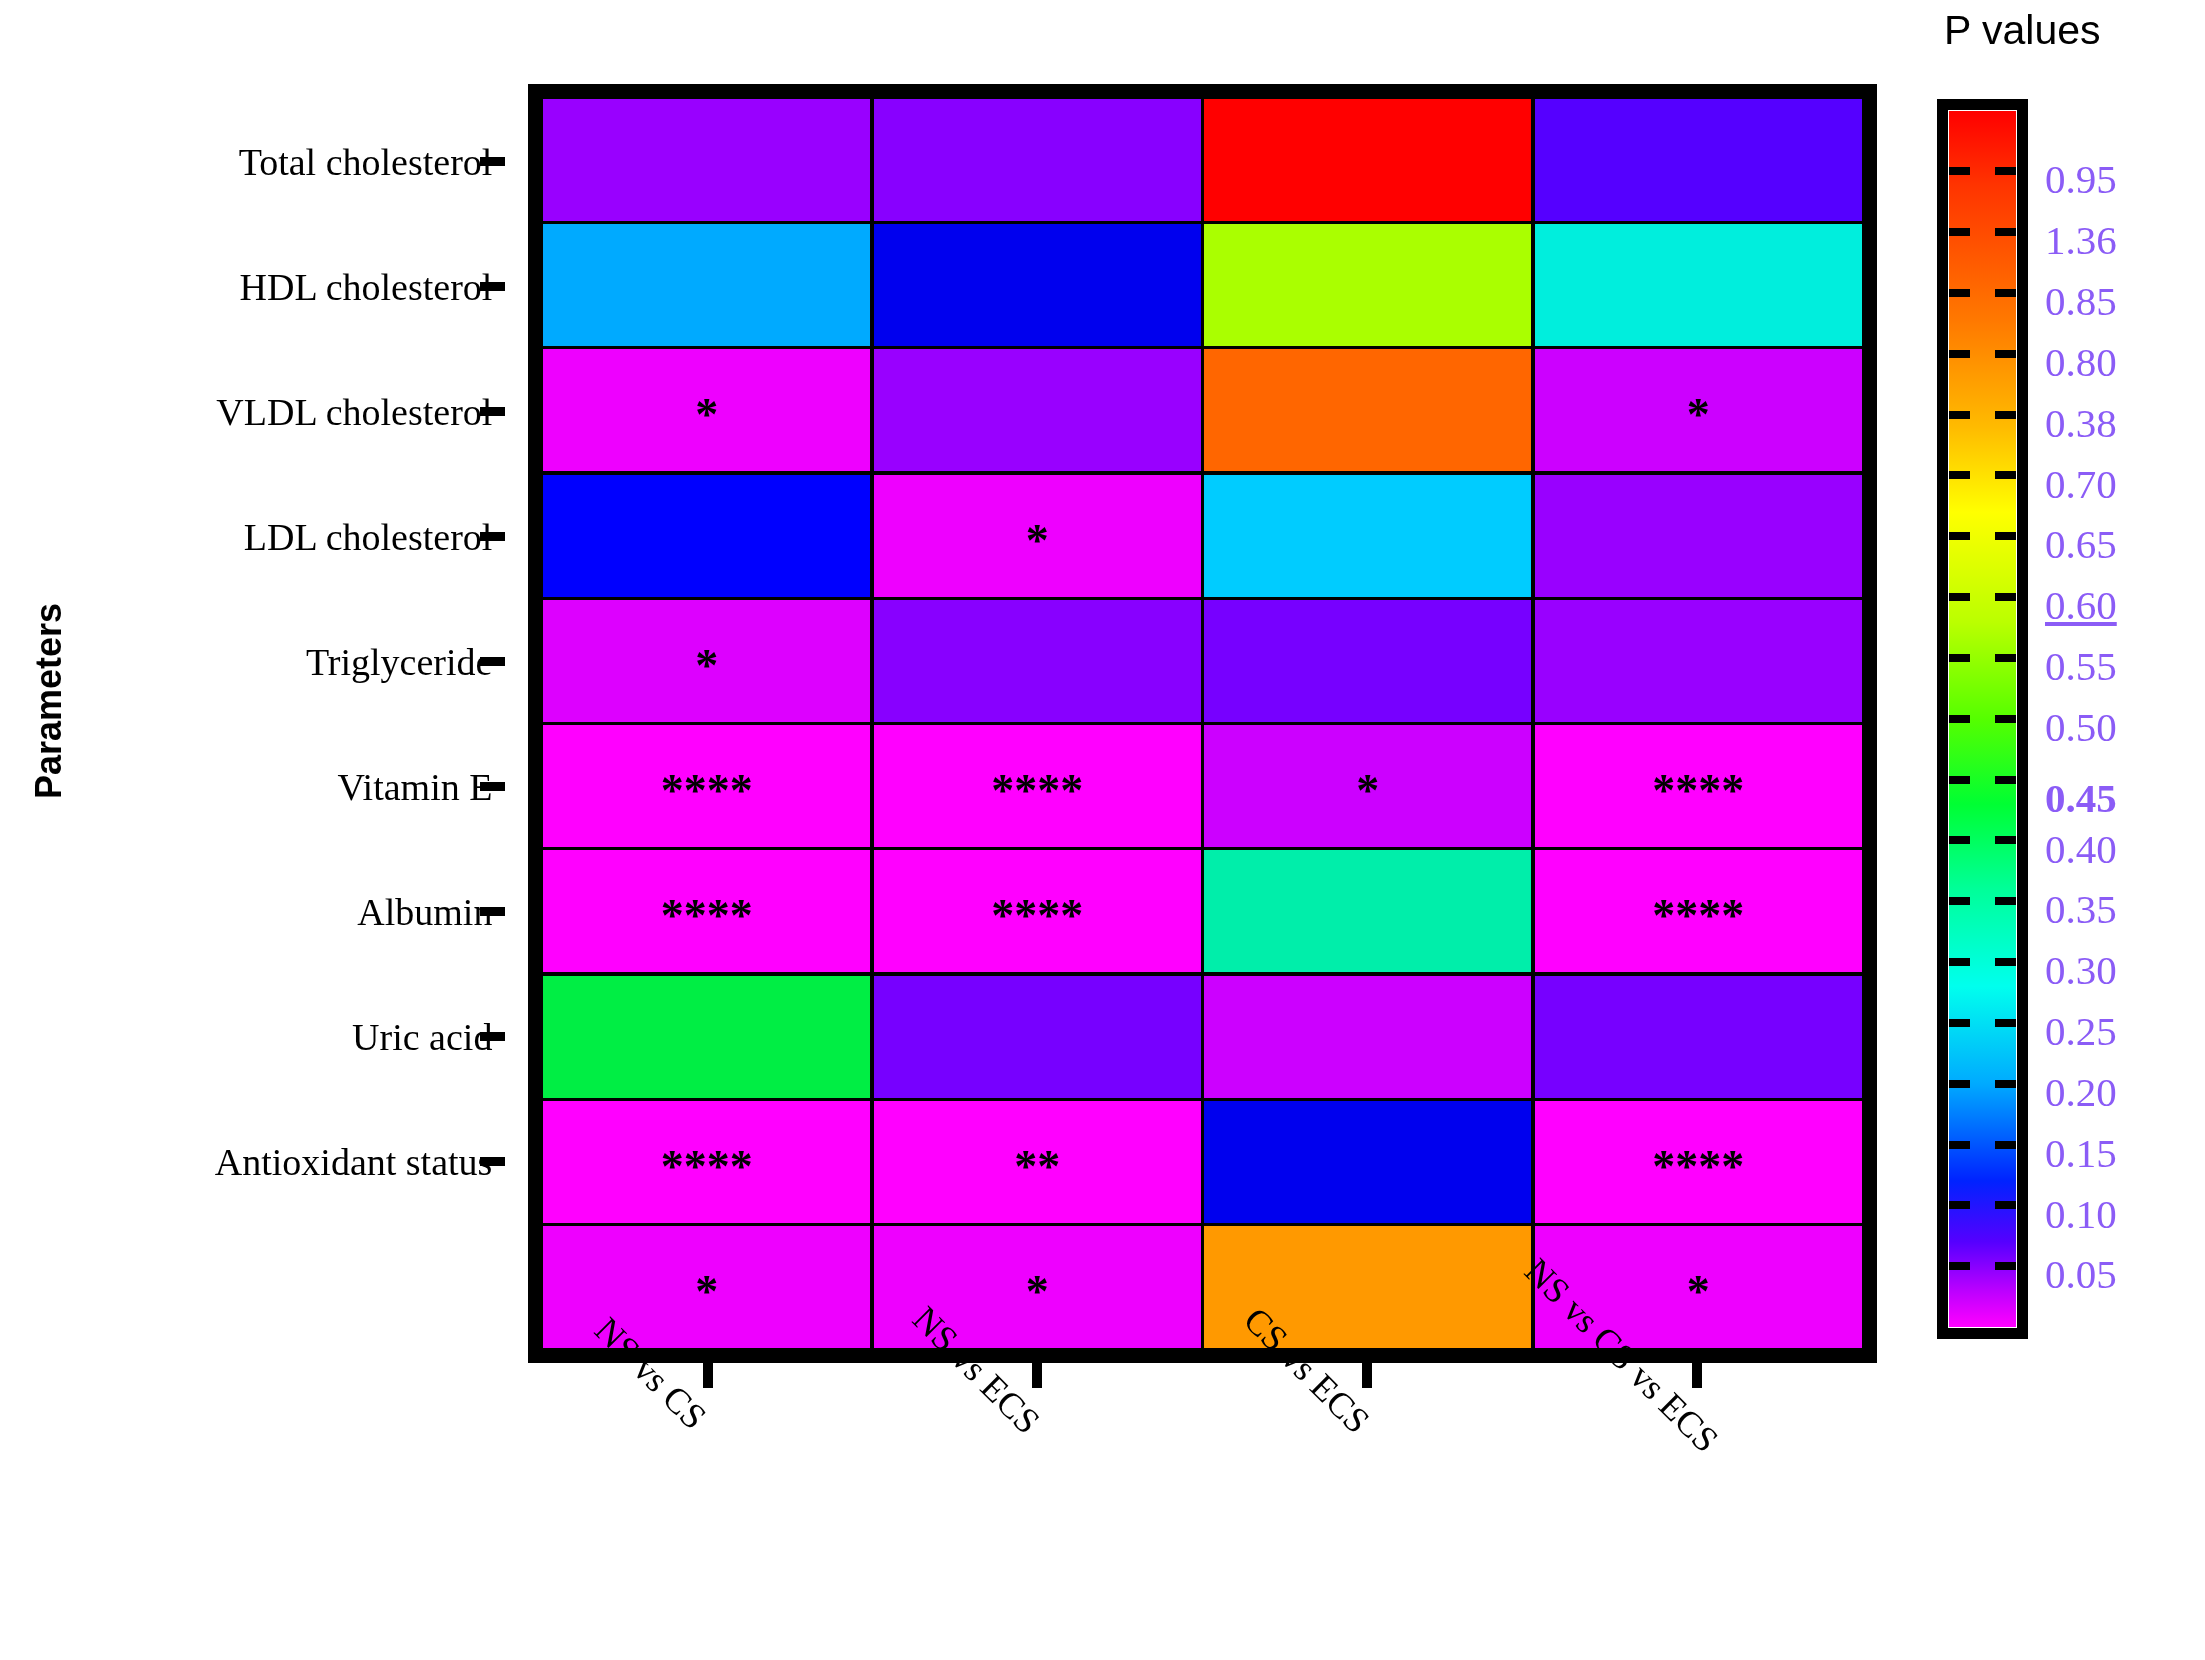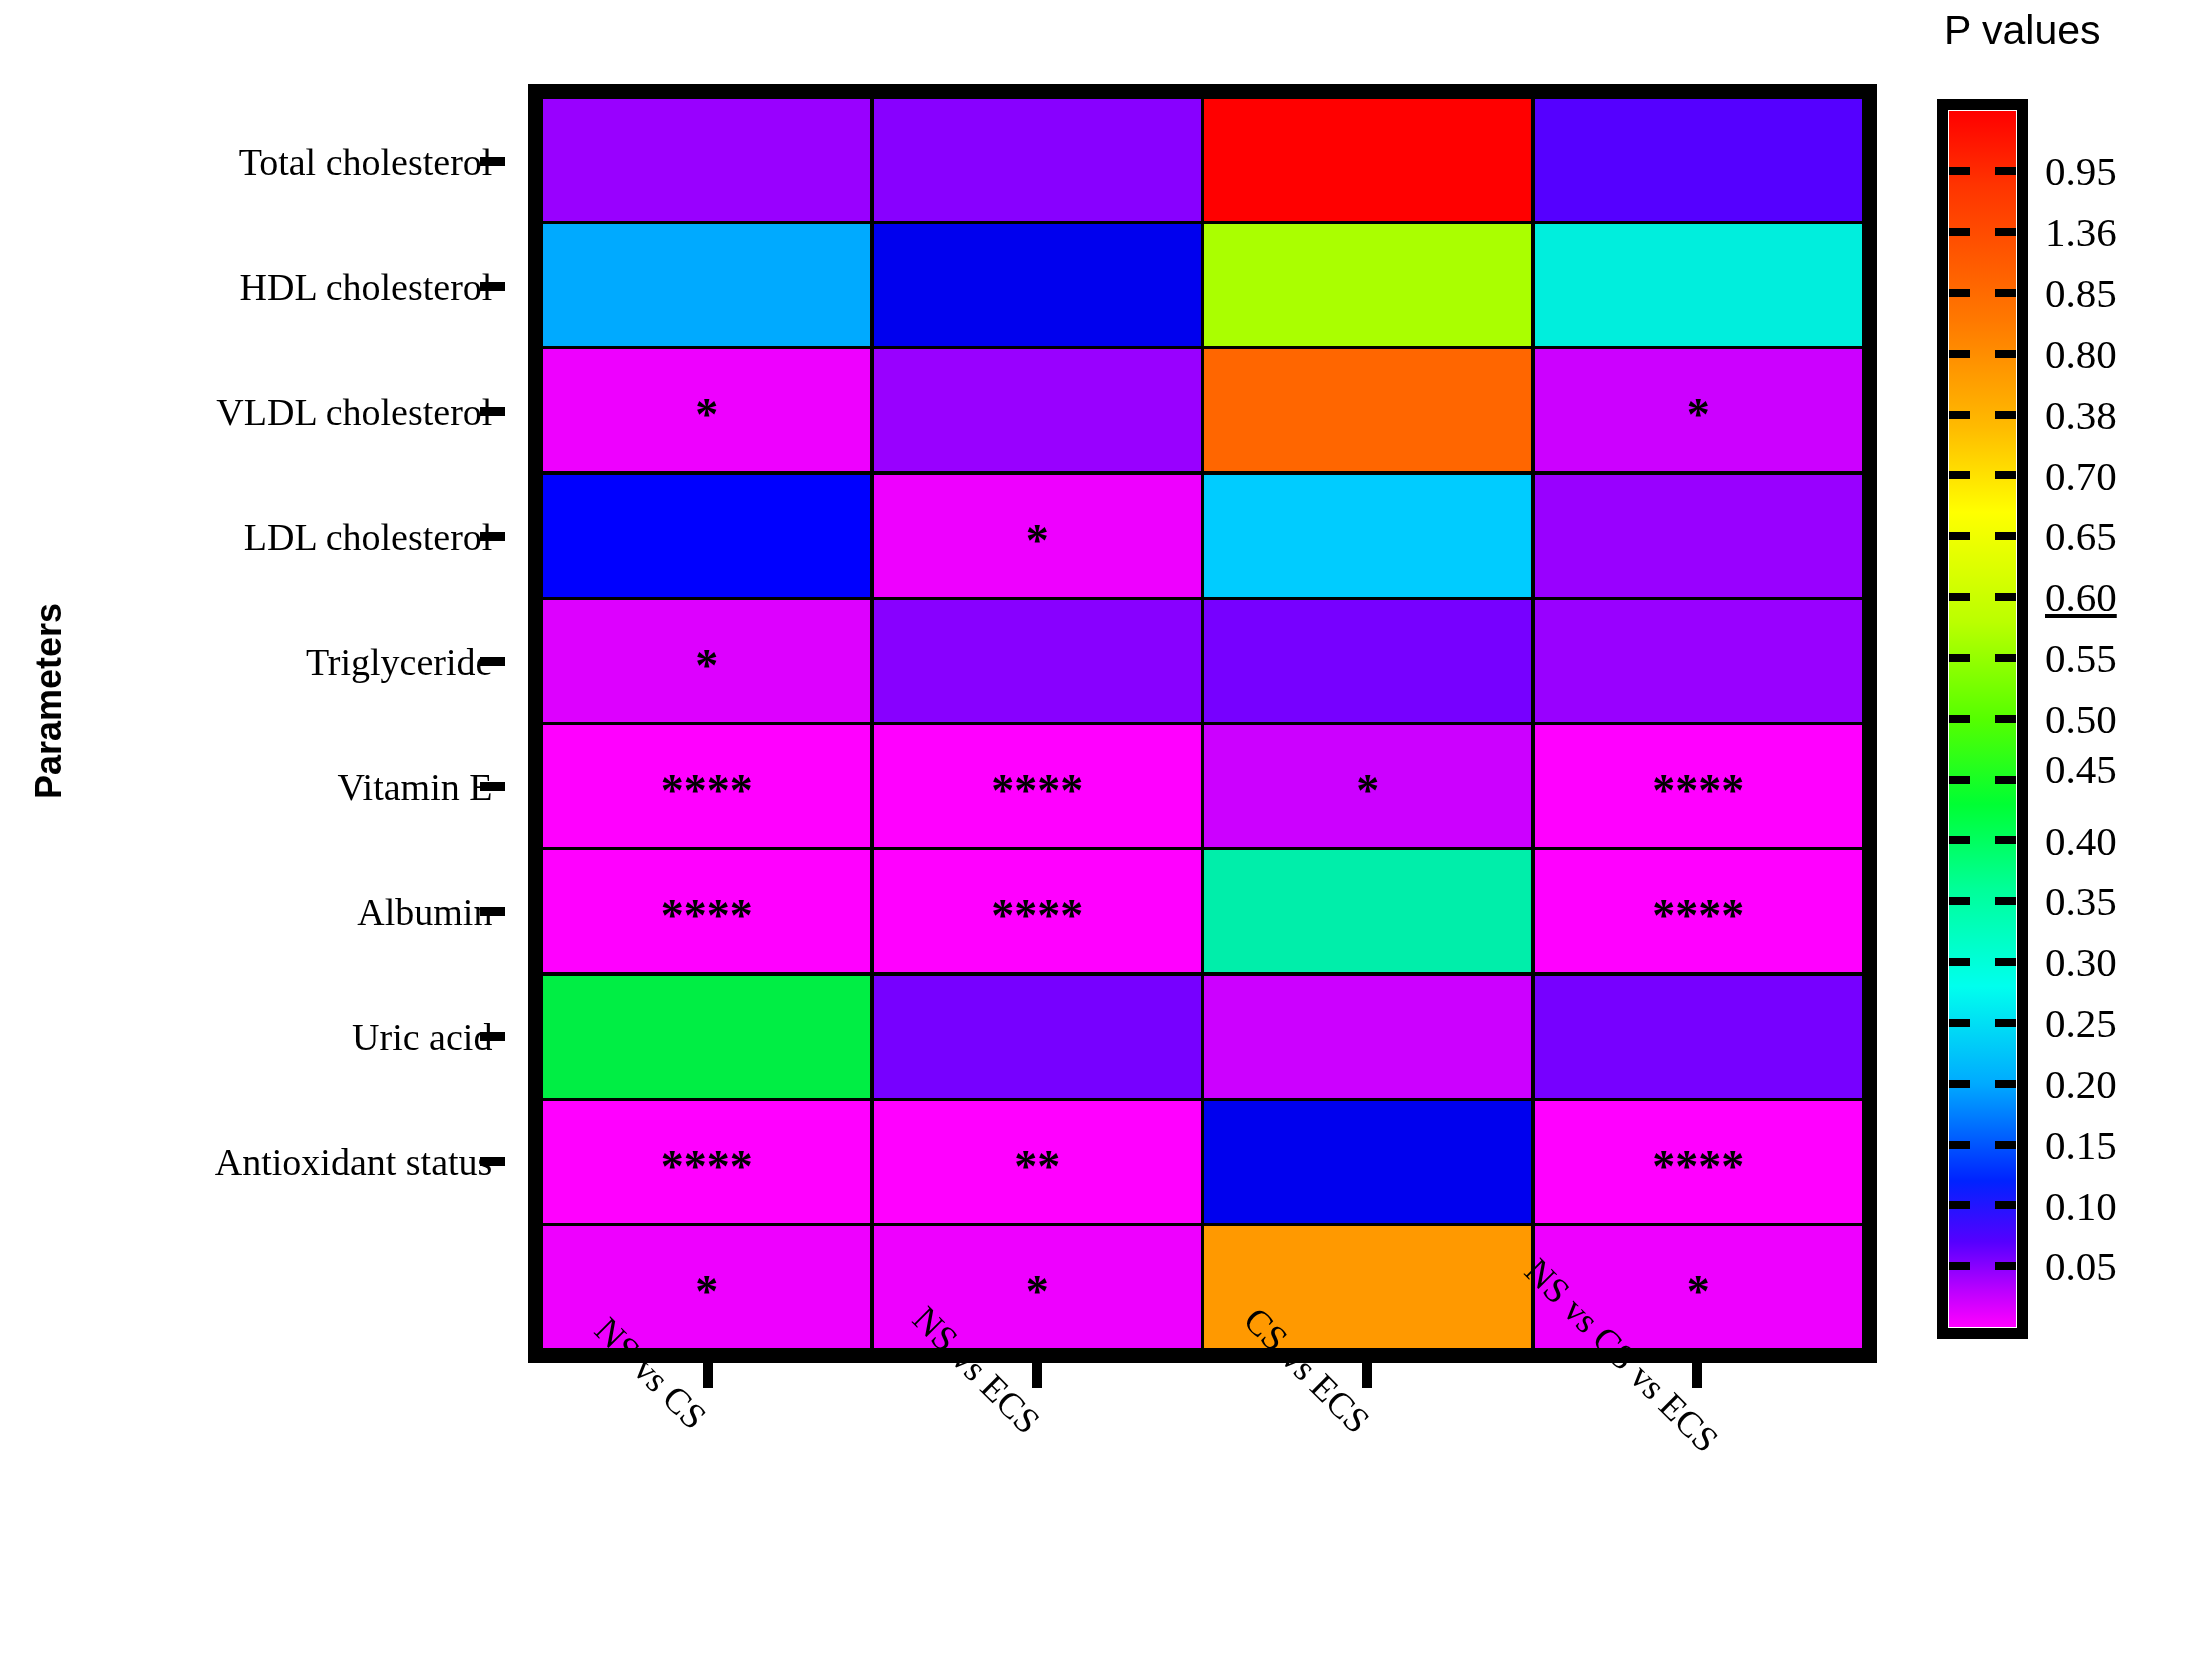--- a/index.html
+++ b/index.html
@@ -76,21 +76,21 @@
       #0022ff 88%,
       #5500ff 93%,
       #bb00ff 97%,
       #ff00ff 100%);
   }
   .cb-tick-left{position:absolute; left:11.6px; width:21.6px; height:8.3px; background:#000;}
   .cb-tick-right{position:absolute; right:11.6px; width:21.6px; height:8.3px; background:#000;}
   #colorbar-ticklabels{position:absolute; left:2045px; top:99px; width:158px; height:1240px;}
   .cb-label{
     position:absolute; left:0; font-family:"Liberation Serif",serif;
-    font-size:41px; color:#000000; white-space:nowrap; transform:translateY(-50%);
+    font-size:41px; color:#8b5cf6; white-space:nowrap; transform:translateY(-50%);margin-top:8px;
   }
 </style>
 </head>
 <body>
 
 <div id="y-axis-title">Parameters</div>
 
 <div id="y-tick-labels">
     <div class="ytick-row">
       <span class="ytick-label">Total cholesterol</span>
@@ -269,21 +269,21 @@
     <div class="cb-label" style="top: 72px;">0.95</div>
     <div class="cb-label" style="top: 133px;">1.36</div>
     <div class="cb-label" style="top: 194px;">0.85</div>
     <div class="cb-label" style="top: 255px;">0.80</div>
     <div class="cb-label" style="top: 316px;">0.38</div>
     <div class="cb-label" style="top: 377px;">0.70</div>
     <div class="cb-label" style="top: 437px;">0.65</div>
     <div class="cb-label" style="top: 498px; text-decoration: underline;">0.60</div>
     <div class="cb-label" style="top: 559px;">0.55</div>
     <div class="cb-label" style="top: 620px;">0.50</div>
-    <div class="cb-label" style="top: 670px;">0.45</div>
+    <div class="cb-label" style="top: 691px; font-weight: bold;">0.45</div>
     <div class="cb-label" style="top: 742px;">0.40</div>
     <div class="cb-label" style="top: 802px;">0.35</div>
     <div class="cb-label" style="top: 863px;">0.30</div>
     <div class="cb-label" style="top: 924px;">0.25</div>
     <div class="cb-label" style="top: 985px;">0.20</div>
     <div class="cb-label" style="top: 1046px;">0.15</div>
     <div class="cb-label" style="top: 1107px;">0.10</div>
     <div class="cb-label" style="top: 1167px; text-align: center;">0.05</div>
   </div>
 

